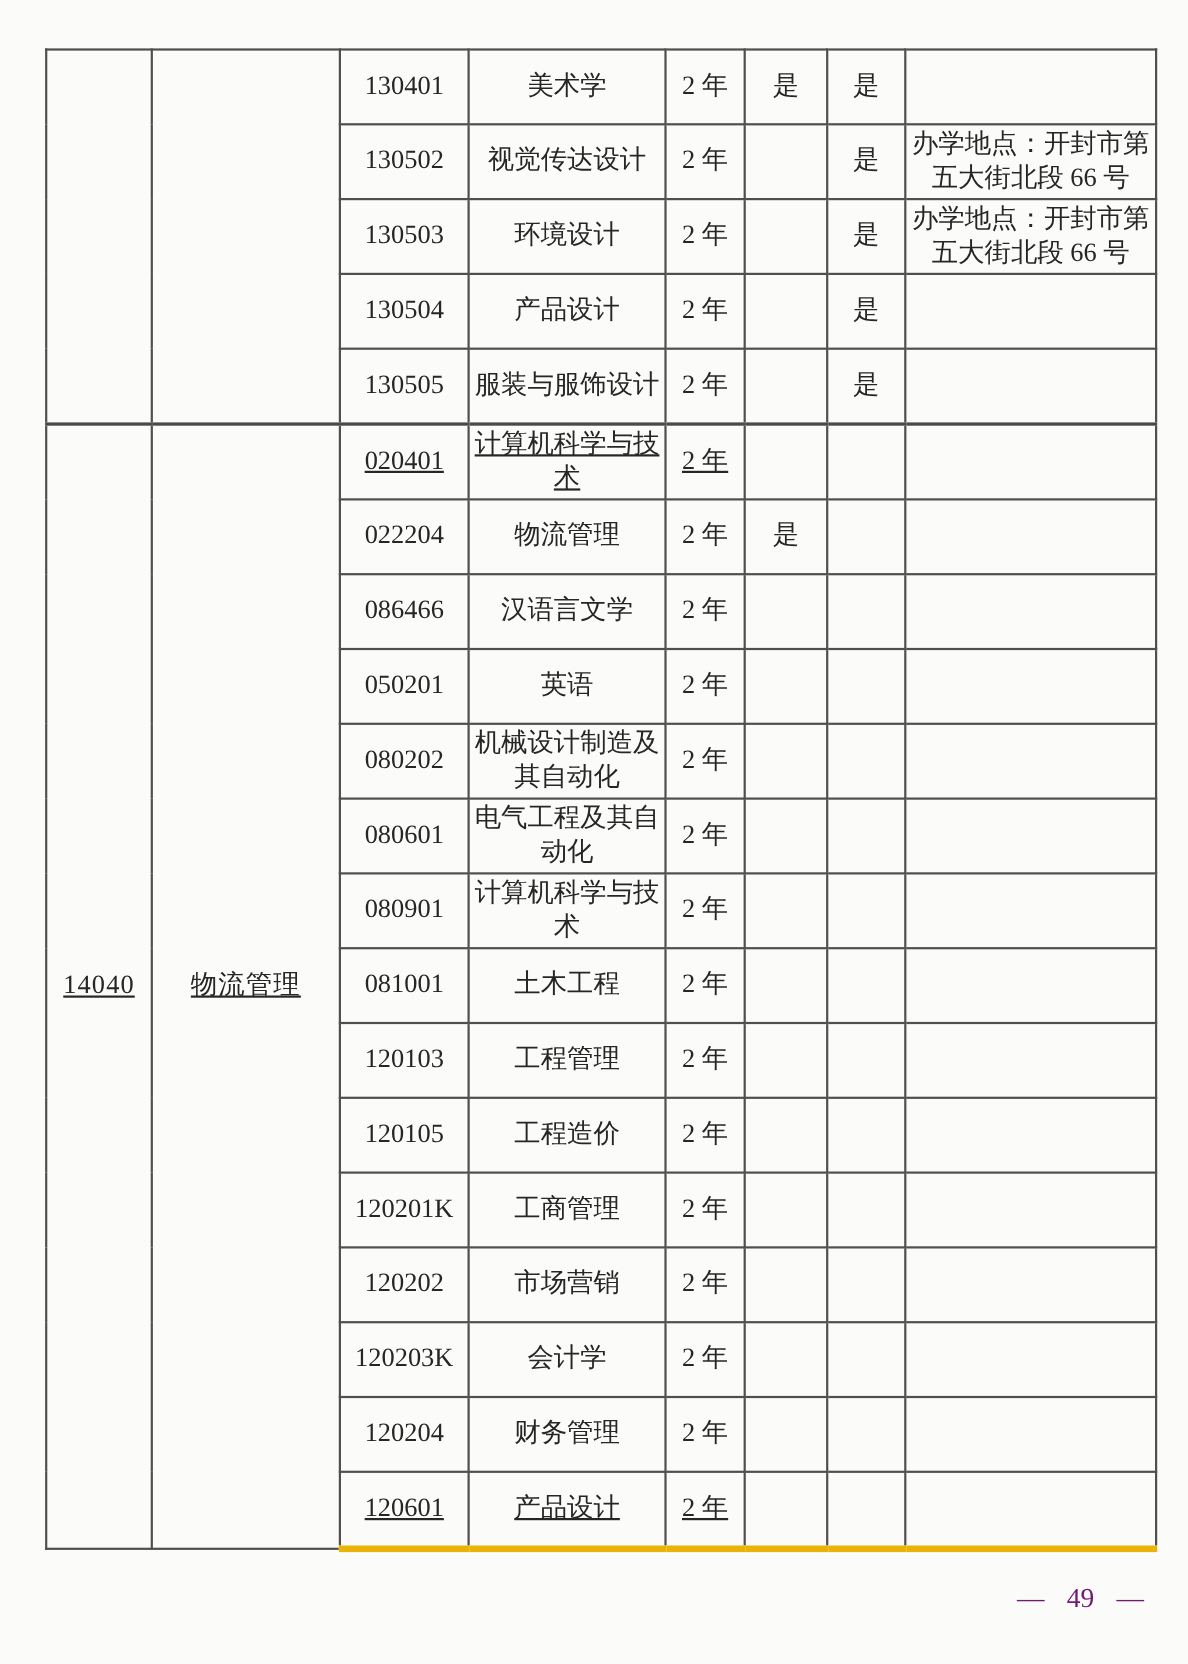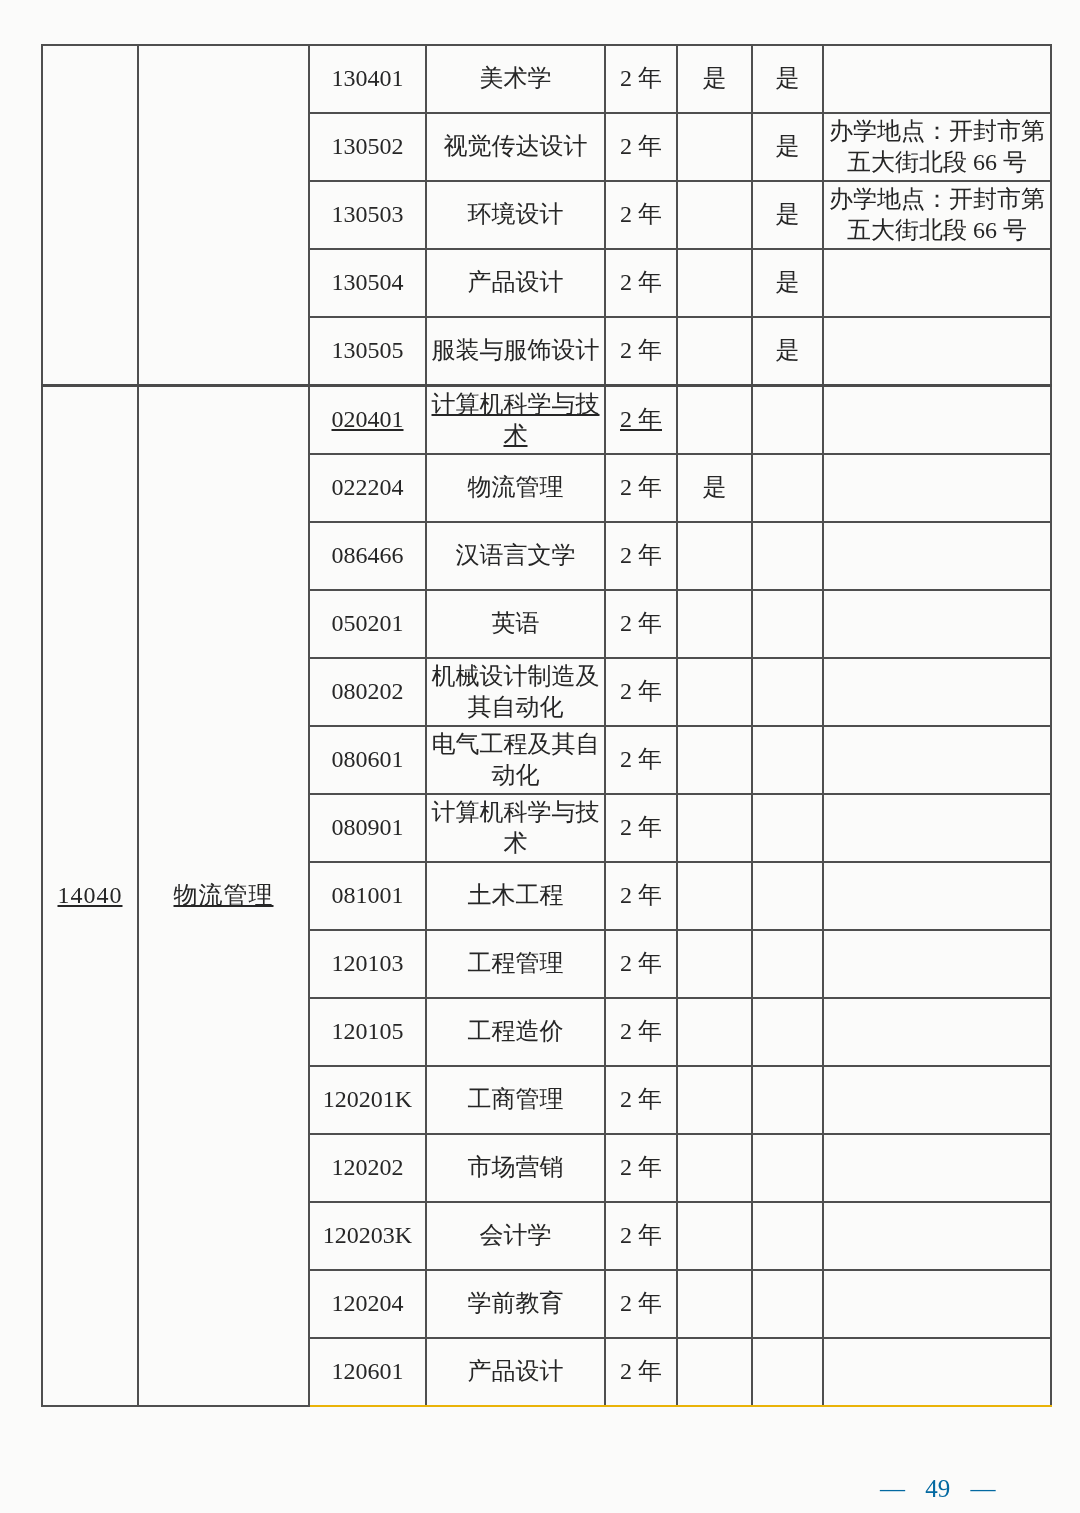--- a/index.html
+++ b/index.html
@@ -36,45 +36,45 @@
     word-break: break-all;
   }
   table.programs tr.section-start td {
     border-top: 3px solid #4a4a4a;
     text-decoration: underline;
   }
   table.programs tr:first-child td {
     border-top: 2px solid #4f4f4f;
   }
   table.programs tr:last-child td {
-    border-bottom: 2px solid #eab308;
+    border-bottom: 6px solid #eab308;
+    text-decoration: underline;
   }
   td.cell-note {
     text-align: left;
     padding: 0 7px;
     line-height: 1.42;
   }
   td.cell-school-name {
     font-size: 25px;
     letter-spacing: 1px;
   }
   td.cell-school-code {
     letter-spacing: 1px;
   }
   .footer-pagenum {
     position: absolute;
     left: 880px;
     top: 1440px;
     width: 160px;
-    text-align: left;
+    text-align: right;
     font-size: 25px;
-    color: #0369a1;
+    color: #701a75;
     word-spacing: 14px;
     white-space: nowrap;
-    margin-top: 35px;
   }
 </style>
 </head>
 <body>
 
 <div class="sheet">
 
   <table class="programs">
     <colgroup>
       <col style="width:96px">
@@ -230,21 +230,21 @@
         <tr>
           <td class="cell-code">120203K</td>
           <td class="cell-major">会计学</td>
           <td class="cell-duration">2 年</td>
           <td class="cell-flag"></td>
           <td class="cell-flag"></td>
           <td class="cell-note"></td>
         </tr>
         <tr>
           <td class="cell-code">120204</td>
-          <td class="cell-major">学前教育</td>
+          <td class="cell-major">财务管理</td>
           <td class="cell-duration">2 年</td>
           <td class="cell-flag"></td>
           <td class="cell-flag"></td>
           <td class="cell-note"></td>
         </tr>
         <tr>
           <td class="cell-code">120601</td>
           <td class="cell-major">产品设计</td>
           <td class="cell-duration">2 年</td>
           <td class="cell-flag"></td>

